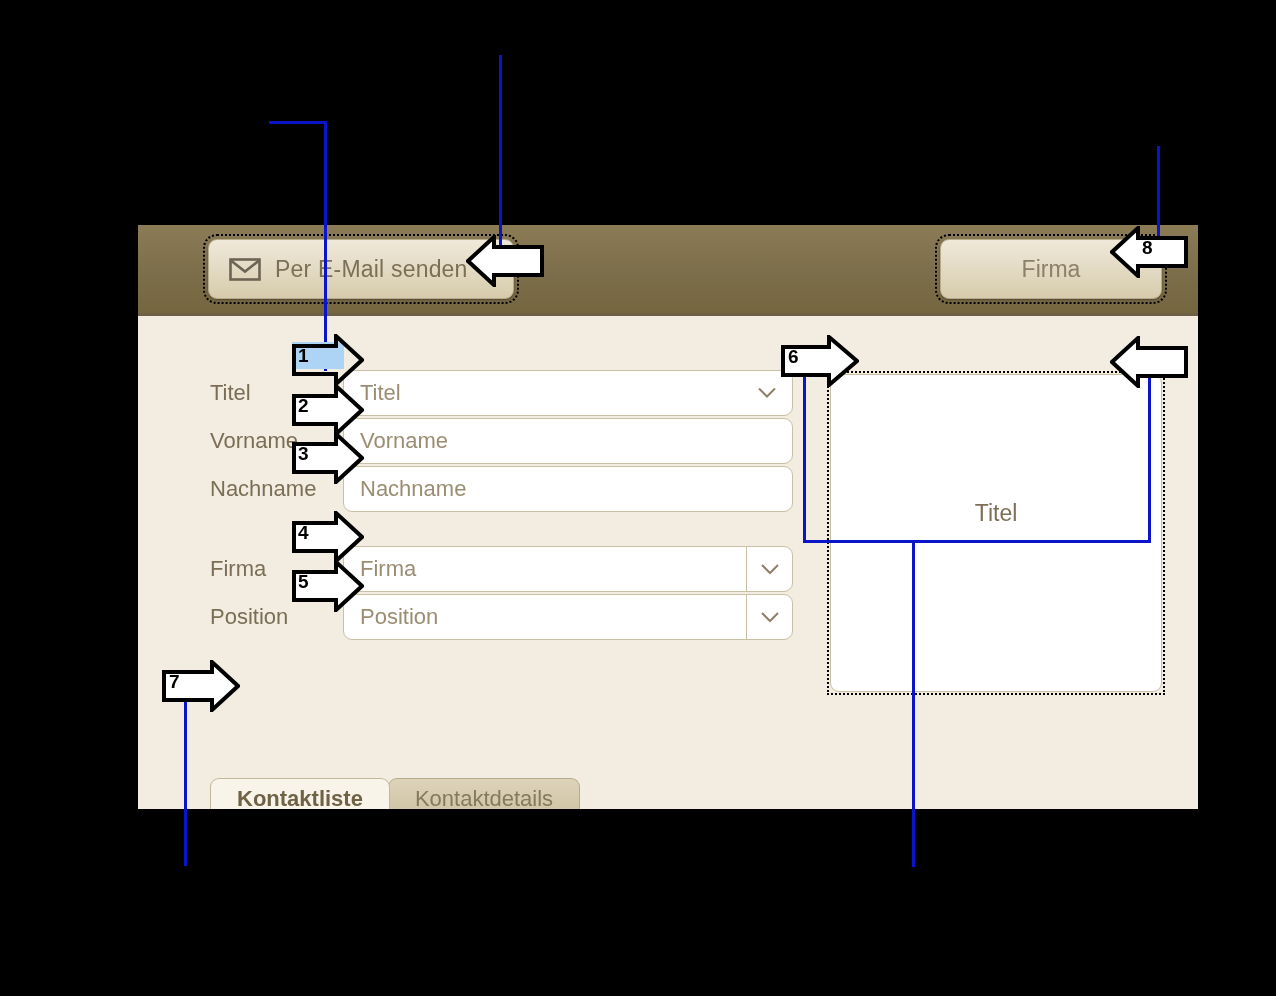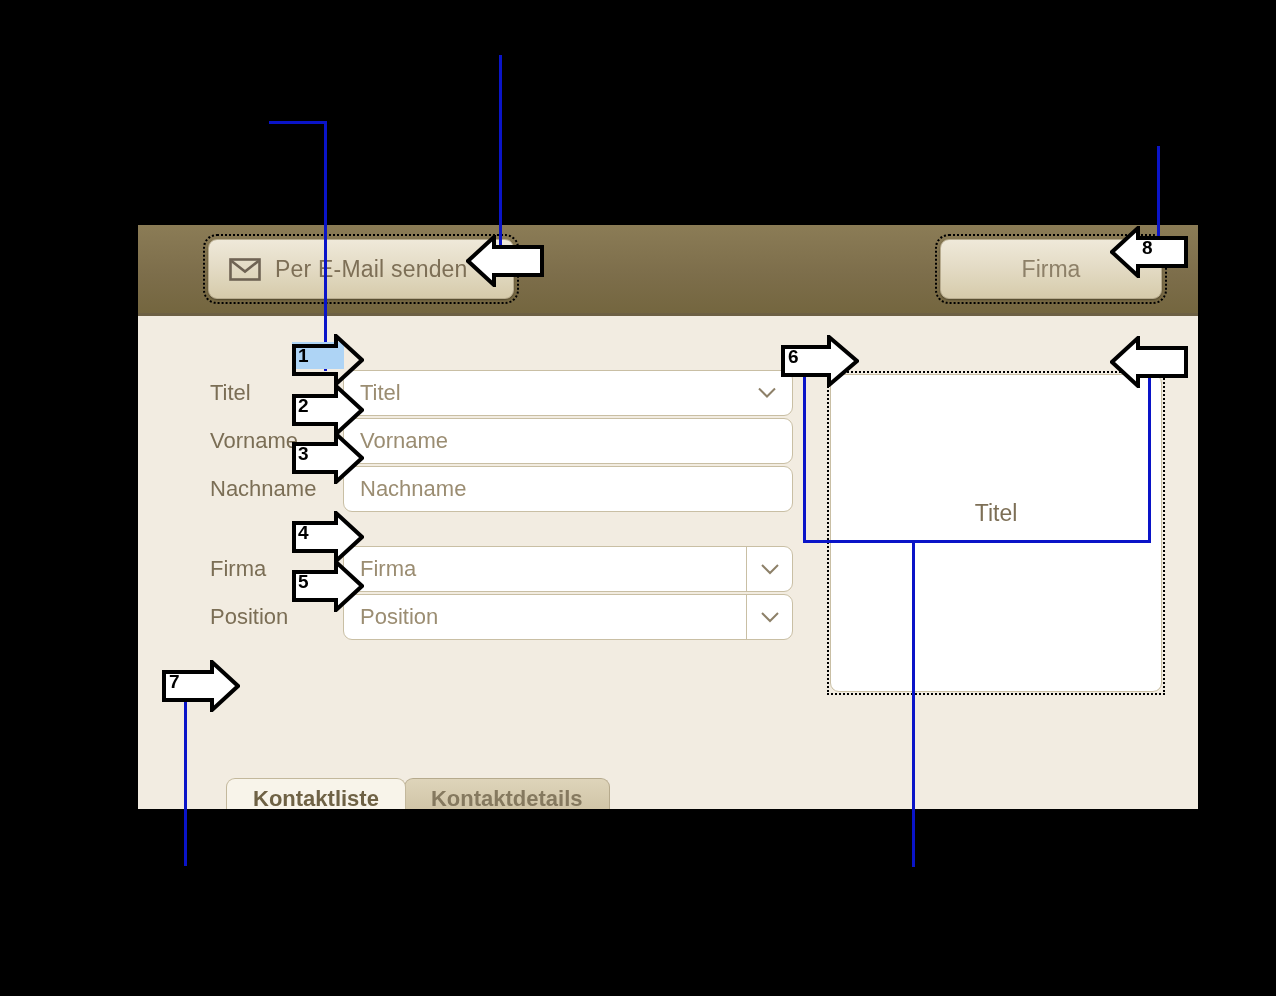--- a/index.html
+++ b/index.html
@@ -160,38 +160,37 @@
   }
   #photo-panel .val {
     font-size: 23px;
     color: #7d6f56;
     margin-bottom: 40px;
   }
 
   
   #tabstrip {
     position: absolute;
-    left: 88px;
+    left: 72px;
     top: 430px;
     height: 40px;
     display: flex;
     align-items: center;
   }
   .tab {
     box-sizing: border-box;
     height: 40px;
     display: flex; align-items: center; justify-content: center;
     padding: 0 26px;
     border: 1px solid #b6aa8d;
     border-bottom: none;
     border-radius: 9px 9px 0 0;
     font-size: 22px;
     cursor: pointer;
     position: relative;
-    font-weight: bold;
   }
   .tab.active {
     background: #f8f4ea;
     color: #6f6245;
     font-weight: bold;
     border-color: #c3b89c;
     z-index: 2;
   }
   .tab.inactive {
     background: linear-gradient(to bottom, #ded4ba 0%, #cdc1a2 100%);

